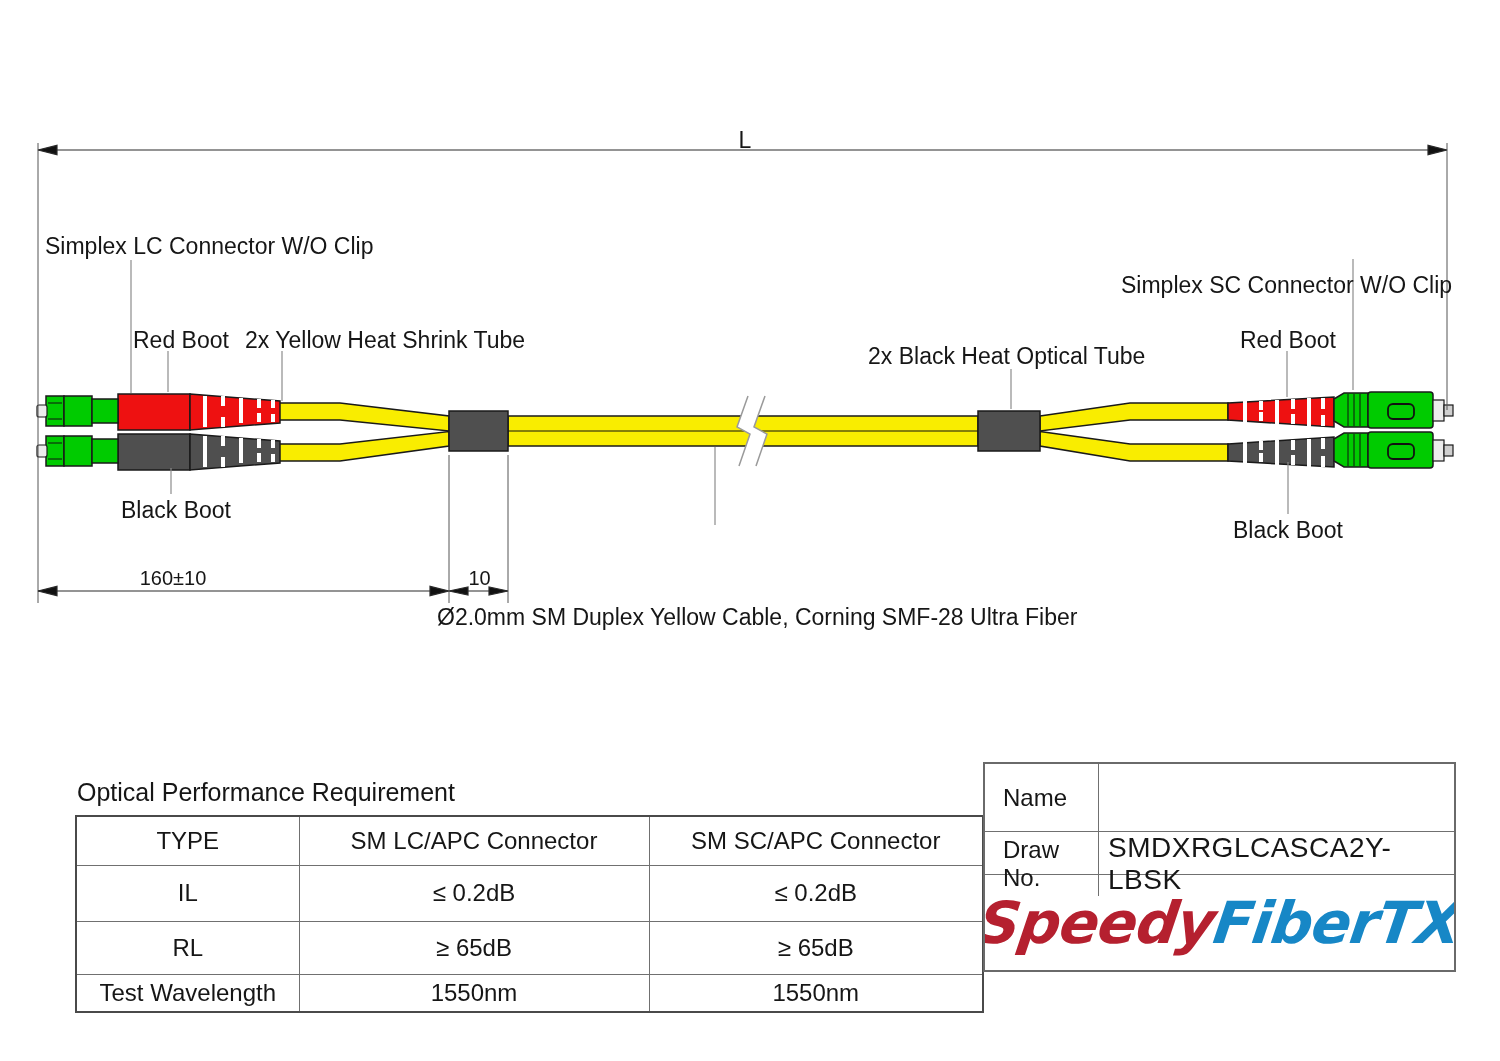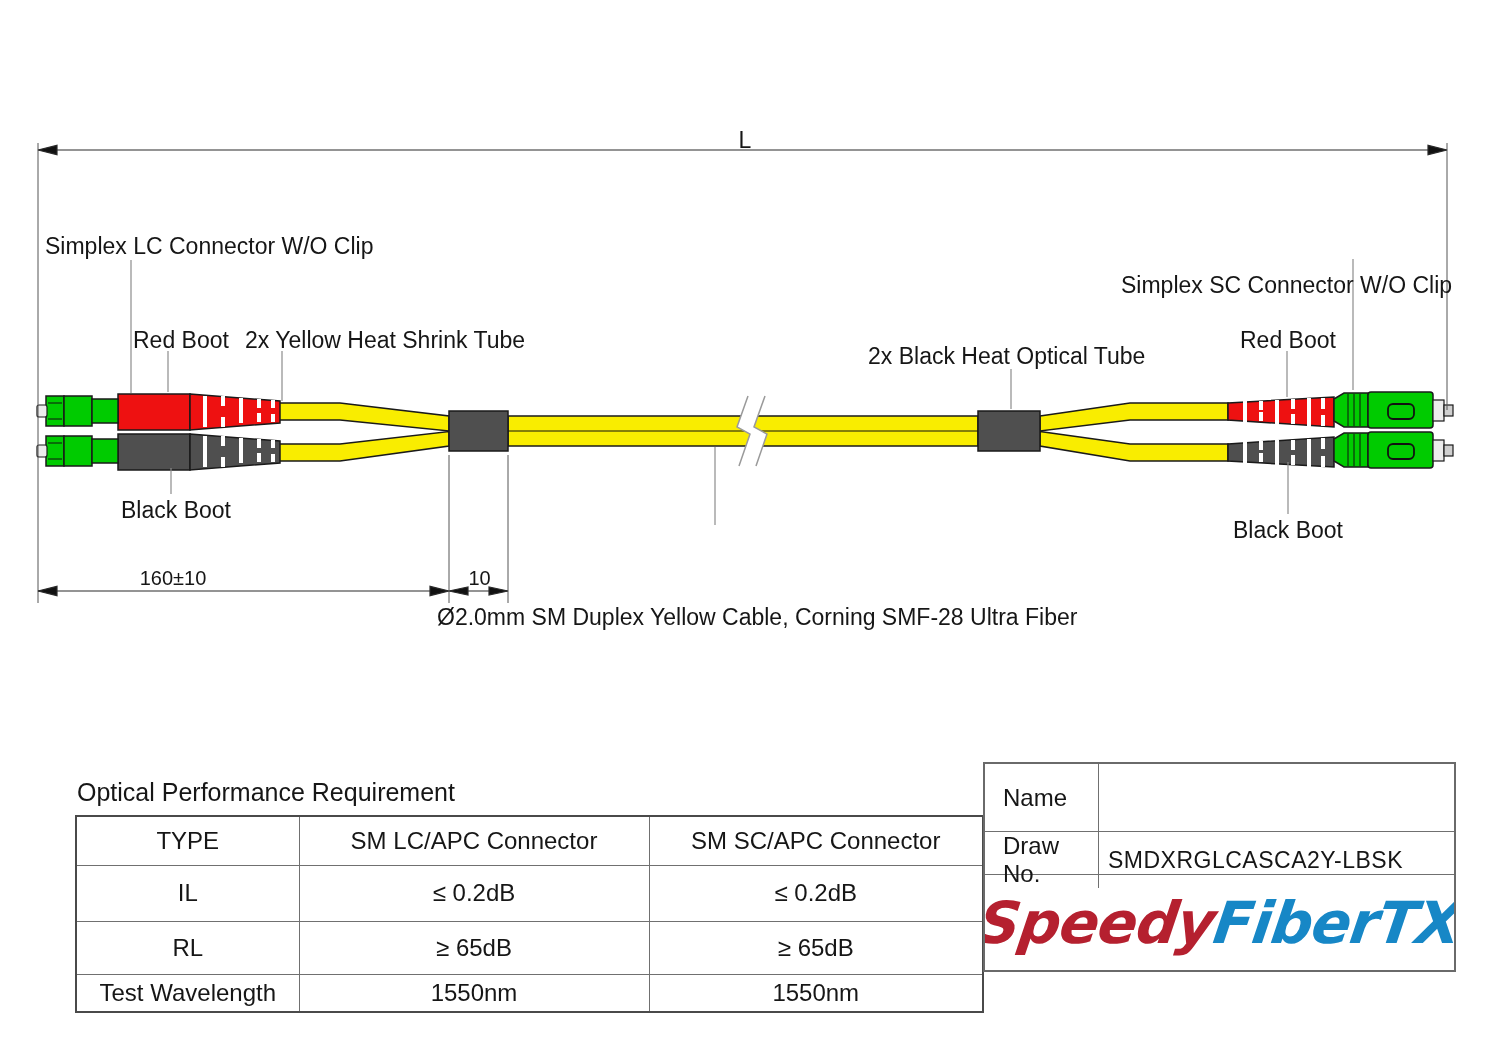--- a/index.html
+++ b/index.html
@@ -14,21 +14,21 @@
   .perf-title{font-size:25px;margin:0 0 8px 2px;}
   table.perf{border-collapse:collapse;table-layout:fixed;border:2px solid #4a4a4a;}
   table.perf th,table.perf td{border:1px solid #707070;text-align:center;vertical-align:middle;
     font-size:24px;font-weight:normal;padding:0;}
   
   .tblock{position:absolute;left:983px;top:762px;width:473px;height:210px;border:2px solid #6a6a6a;
     box-sizing:border-box;display:grid;grid-template-rows:68px 43px 1fr;}
   .tb-row{display:grid;grid-template-columns:114px 1fr;border-bottom:1px solid #707070;}
   .tb-label{display:flex;align-items:center;padding-left:18px;font-size:24px;border-right:1px solid #707070;}
   .tb-desc{font-family:"Liberation Serif",serif;font-size:17px;line-height:1.3;padding:4px 6px 2px 9px;}
-  .tb-value{display:flex;align-items:center;padding-left:9px;font-size:23px;letter-spacing:.5px;}
+  .tb-value{display:flex;align-items:center;padding-left:9px;font-size:28px;letter-spacing:.5px;}
   .tb-logo{display:flex;align-items:center;justify-content:center;overflow:hidden;}
   .logo-text{font-family:"DejaVu Sans",sans-serif;font-style:italic;font-weight:bold;font-size:58px;
     transform:skewX(-8deg);white-space:nowrap;letter-spacing:-1px;}
   .logo-speedy{color:#B5202F;}
   .logo-fiber{color:#1787C6;}
 </style>
 </head>
 <body>
 
 <div class="canvas">

